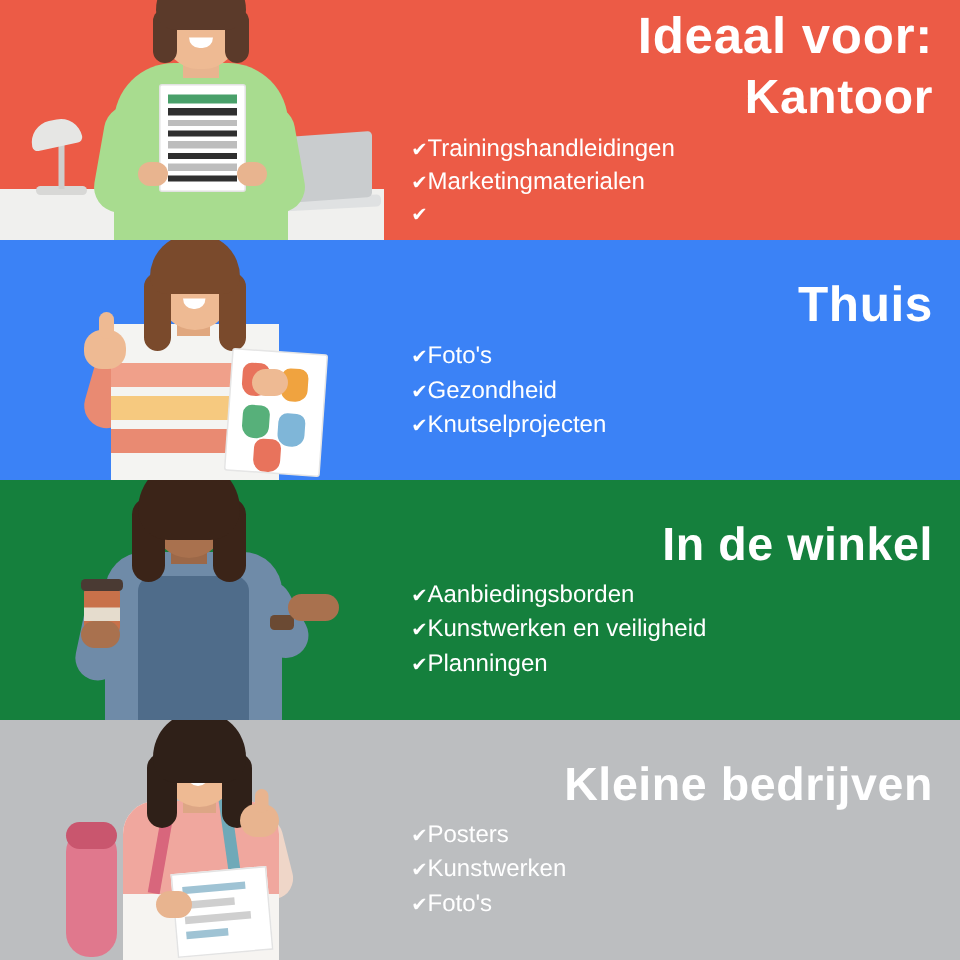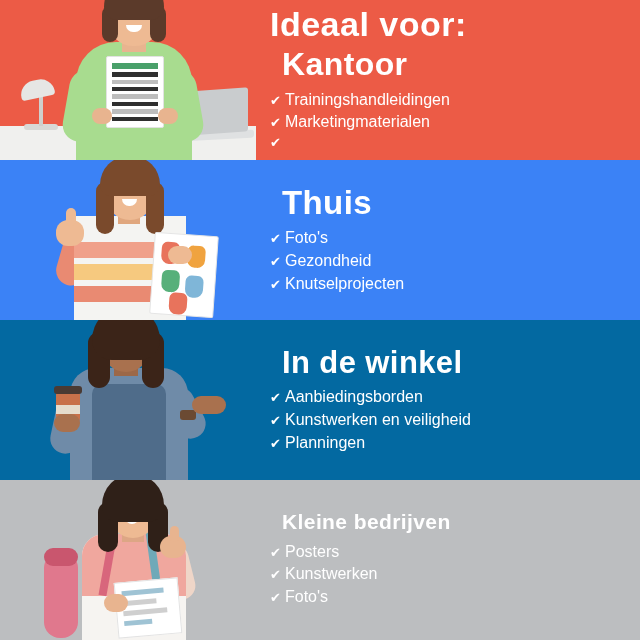--- a/index.html
+++ b/index.html
@@ -12,31 +12,32 @@
     overflow: hidden;
     font-family: "Liberation Sans", sans-serif;
     background: #ffffff;
   }
   .poster {
     width: 640px;
     height: 640px;
     position: relative;
     display: flex;
     flex-direction: column;
+    text-align: right;
   }
   .band {
     position: relative;
     flex: 1 1 0;
     display: flex;
     align-items: stretch;
     overflow: hidden;
   }
   .band-1 { background: #ec5b46; }
   .band-2 { background: #3b82f6; }
-  .band-3 { background: #0369a1; }
+  .band-3 { background: #15803d; }
   .band-4 { background: #bcbec0; }
 
   
   .photo {
     position: relative;
     width: 256px;
     flex: 0 0 256px;
   }
   .photo-inner {
     position: absolute;
@@ -65,21 +66,21 @@
     font-size: 33px;
     font-weight: bold;
     letter-spacing: 0.4px;
     line-height: 1.08;
     margin: 0 0 7px 12px;
     white-space: nowrap;
   }
   .band-1 .heading { font-size: 32px; }
   .band-2 .heading { font-size: 33px; }
   .band-3 .heading { font-size: 31px; }
-  .band-4 .heading { font-size: 21px; }
+  .band-4 .heading { font-size: 31px; }
 
   .bullets {
     list-style: none;
     margin: 0;
     padding: 0;
   }
   .bullet {
     display: flex;
     align-items: baseline;
     color: #ffffff;

